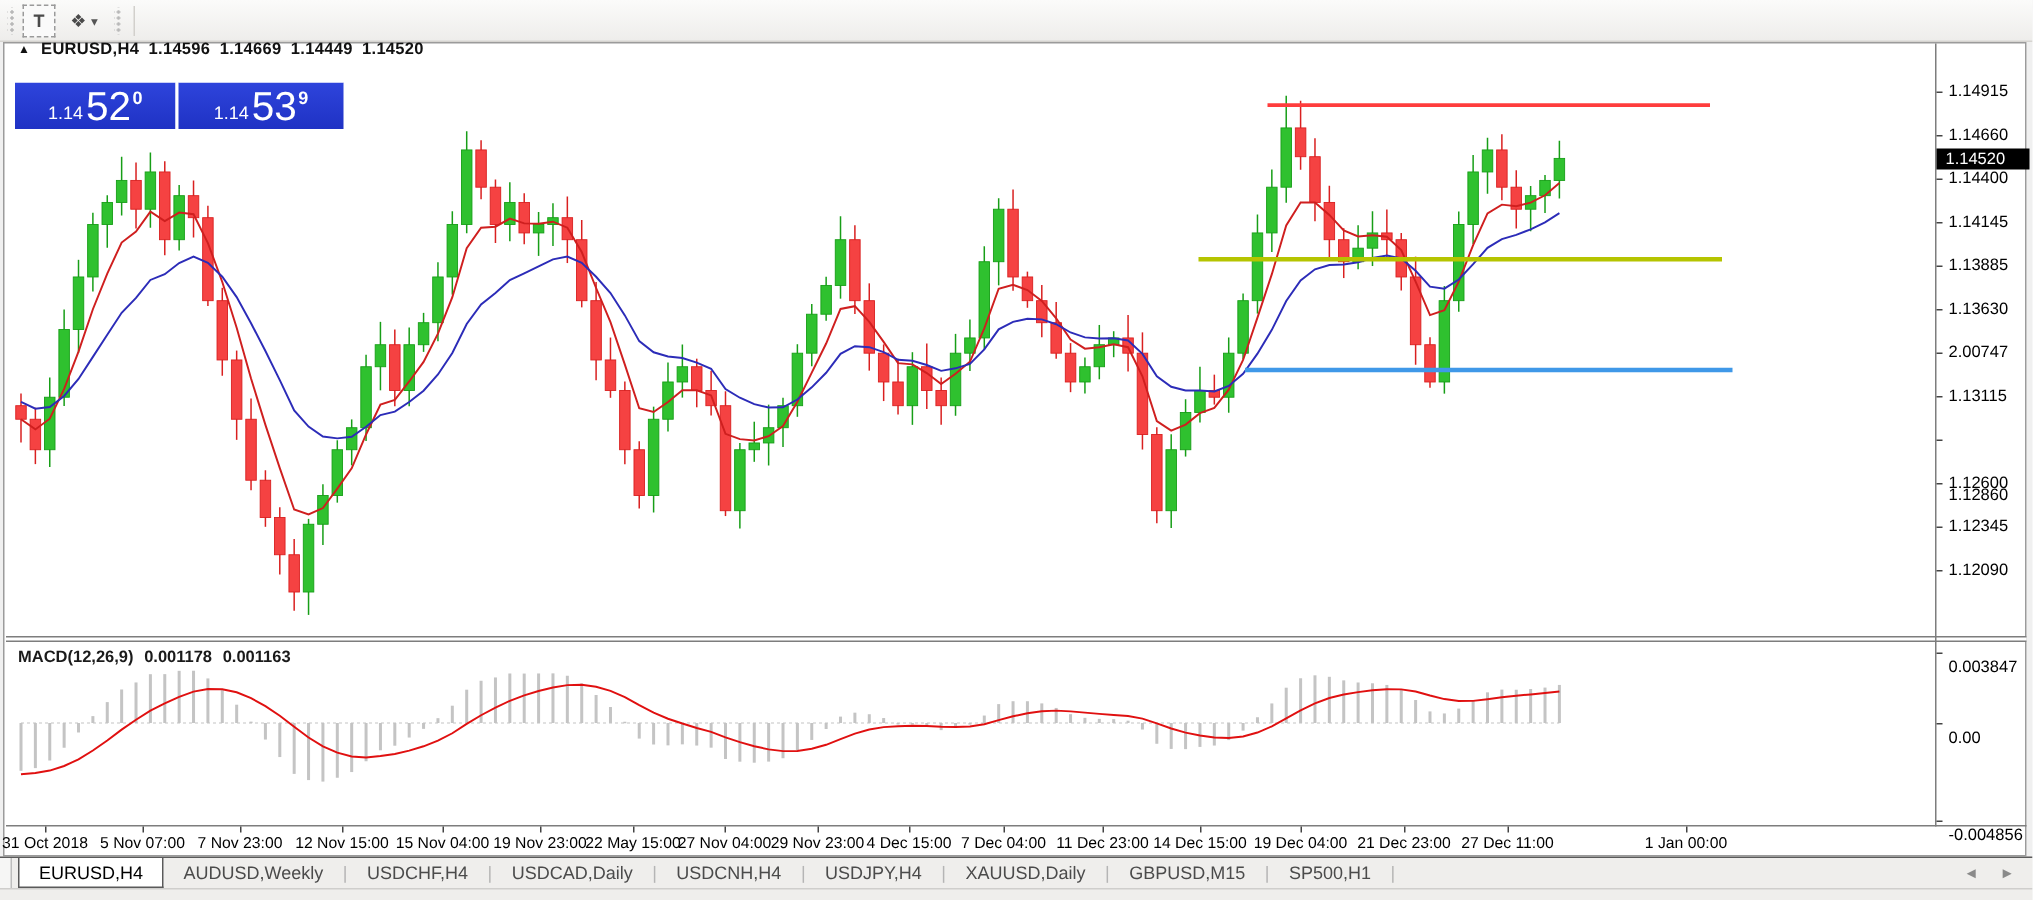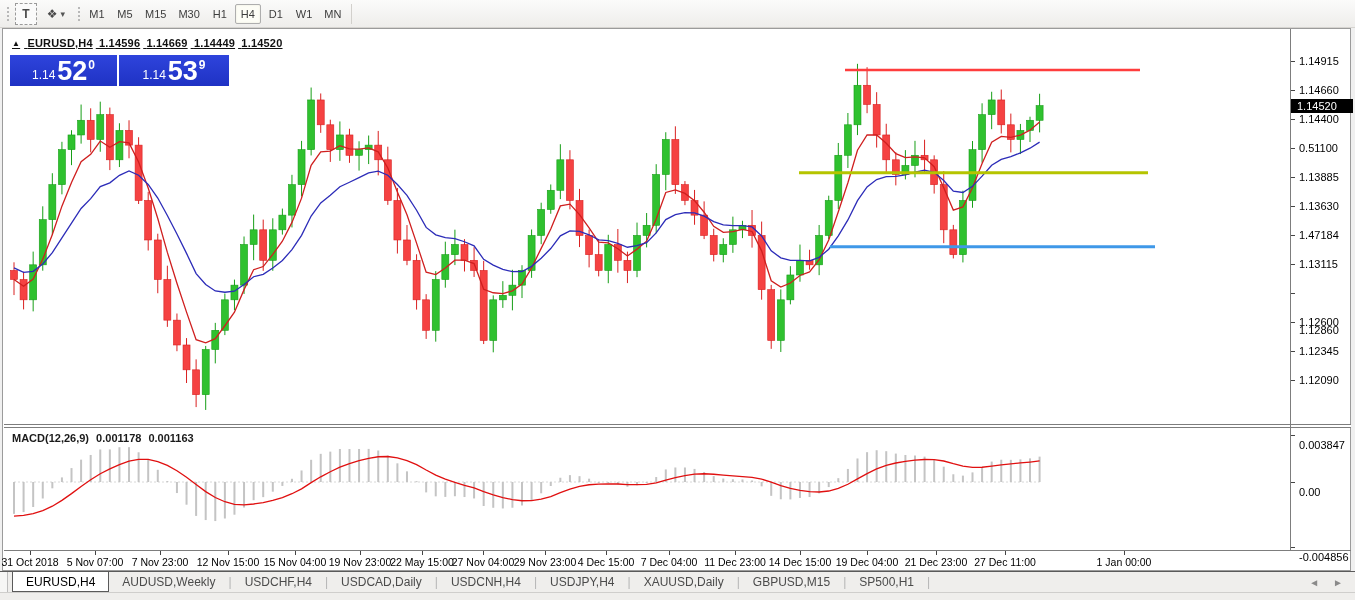--- a/index.html
+++ b/index.html
@@ -25,22 +25,22 @@
   #arrange-tool .caret{font-size:9px;color:#555;}
   .vsep{width:1px;height:20px;background:#d2d0cc;margin:0 5px;}
   .tf{min-width:26px;height:20px;border:1px solid transparent;border-radius:2px;
     background:transparent;color:#3d3d3d;font-size:11px;font-family:inherit;
     display:flex;align-items:center;justify-content:center;padding:0 4px;cursor:default;}
   .tf.active{background:#fdfdf6;border:1px solid #aeaeae;box-shadow:inset 0 0 2px #e8e6d8;}
   
   #frame{position:absolute;left:2px;top:28px;width:1349px;height:543px;
     background:#ffffff;border:1px solid #9b9b9b;box-sizing:border-box;}
   
-  #chart-header{position:absolute;left:12px;top:37px;font-size:11px;font-weight:bold;
-    color:#111;letter-spacing:0.2px;text-decoration:underline;}
+  #chart-header{position:absolute;left:12px;top:27px;font-size:11px;font-weight:bold;
+    color:#111;letter-spacing:0.2px;}
   #chart-header .tri{font-size:8px;position:relative;top:-1px;margin-right:4px;}
   #chart-header span{margin-right:3px;}
   
   #trade-panel{position:absolute;left:10px;top:49px;width:219px;}
   .tp-row1{display:flex;height:21px;}
   .tp-btn{border:1px solid #5064e0;color:#fff;font-weight:bold;font-size:12px;
     font-family:inherit;background:linear-gradient(#3d5ae8,#2439cf);
     display:flex;align-items:center;justify-content:center;box-sizing:border-box;cursor:default;}
   .tp-btn.sell{width:47px;margin-right:4px;}
   .tp-btn.buy{width:36px;margin-left:3px;}
@@ -48,21 +48,21 @@
     background:linear-gradient(#fdfdfd,#d9d9d9);display:flex;align-items:center;
     justify-content:center;font-size:7px;color:#333;padding:0;}
   .tp-vol{width:97px;box-sizing:border-box;border-top:1px solid #8e9cc8;border-bottom:1px solid #8e9cc8;
     background:#fff;font-size:12.5px;font-weight:bold;color:#000;
     display:flex;align-items:center;justify-content:flex-end;padding-right:6px;}
   .tp-row2{display:flex;margin-top:4px;height:33px;}
   .tp-price{background:linear-gradient(#2e44dc,#1f32c4);color:#fff;display:flex;
     align-items:flex-end;justify-content:center;padding-bottom:2px;box-sizing:border-box;
     border-top:2px solid #ffffff;}
   .tp-price .bf{font-size:12px;font-weight:normal;margin-right:2px;line-height:17px;}
-  .tp-price .pips{font-size:27px;font-weight:bold;line-height:25px;}
+  .tp-price .pips{font-size:27px;font-weight:normal;line-height:25px;}
   .tp-price .pt{font-size:12px;font-weight:bold;position:relative;top:-12px;margin-left:1px;}
   .tp-price.sell-side{width:107px;}
   .tp-div{width:2px;background:#ffffff;}
   .tp-price.buy-side{width:110px;}
   
   #price-svg{position:absolute;left:4px;top:29px;}
   #macd-svg{position:absolute;left:4px;top:428px;}
   
   #sep-main-macd{position:absolute;left:4px;top:424px;width:1347px;height:2px;
     border-top:1px solid #7d7d7d;border-bottom:1px solid #7d7d7d;background:#fff;}
@@ -97,31 +97,20 @@
 <body>
 
 <div id="toolbar">
   <div class="grip"></div>
   <div class="tool-ico" id="text-tool">T</div>
   <div class="tool-ico" id="arrange-tool">
     <span>❖</span>
     <span class="caret">▾</span>
   </div>
   <div class="grip"></div>
-  <div id="tf-buttons" style="display:flex;gap:2px;">
-      <button class="tf">M1</button>
-      <button class="tf">M5</button>
-      <button class="tf">M15</button>
-      <button class="tf">M30</button>
-      <button class="tf">H1</button>
-      <button class="tf active">H4</button>
-      <button class="tf">D1</button>
-      <button class="tf">W1</button>
-      <button class="tf">MN</button>
-    </div>
   <div class="vsep"></div>
 </div>
 
 <div id="frame"></div>
 
 <svg id="price-svg" width="1286" height="397" viewBox="0 0 1286 397">
     <line x1="10" x2="10" y1="233.3057329679417" y2="266.0692003235631" stroke="#d92020" stroke-width="1"></line>
     <rect x="6.5" y="241.4625112917778" width="7" height="9.033423667571583" fill="#f54242" stroke="#d92020" stroke-width="0.6"></rect>
     <line x1="19.585" x2="19.585" y1="242.7816349831017" y2="280.4086491238544" stroke="#d92020" stroke-width="1"></line>
     <rect x="16.085" y="250.49593495934937" width="7" height="20.325203252032793" fill="#f54242" stroke="#d92020" stroke-width="0.6"></rect>
@@ -493,27 +482,27 @@
 <div id="macd-bottom"></div>
 <div id="vaxis-line"></div>
 <div id="price-axis">
     <div class="price-tick-mark" style="top: 61px;"></div>
     <div class="price-tick-label" style="top: 55px;">1.14915</div>
     <div class="price-tick-mark" style="top: 89.794px;"></div>
     <div class="price-tick-label" style="top: 83.794px; text-align: right;">1.14660</div>
     <div class="price-tick-mark" style="top: 119.153px;"></div>
     <div class="price-tick-label" style="top: 113.153px;">1.14400</div>
     <div class="price-tick-mark" style="top: 147.947px;"></div>
-    <div class="price-tick-label" style="top: 141.947px;">0.51100</div>
+    <div class="price-tick-label" style="top: 141.947px;">1.14145</div>
     <div class="price-tick-mark" style="top: 177.305px;"></div>
     <div class="price-tick-label" style="top: 171.305px;">1.13885</div>
     <div class="price-tick-mark" style="top: 206.099px;"></div>
     <div class="price-tick-label" style="top: 200.099px;">1.13630</div>
     <div class="price-tick-mark" style="top: 234.893px;"></div>
-    <div class="price-tick-label" style="top: 228.893px;">1.47184</div>
+    <div class="price-tick-label" style="top: 228.893px;">2.00747</div>
     <div class="price-tick-mark" style="top: 264.252px;"></div>
     <div class="price-tick-label" style="top: 258.252px;">1.13115</div>
     <div class="price-tick-mark" style="top: 293.046px;"></div>
     <div class="price-tick-label" style="top: 287.046px; margin-top: 37px;">1.12860</div>
     <div class="price-tick-mark" style="top: 322.405px;"></div>
     <div class="price-tick-label" style="top: 316.405px;">1.12600</div>
     <div class="price-tick-mark" style="top: 351.199px;"></div>
     <div class="price-tick-label" style="top: 345.199px;">1.12345</div>
     <div class="price-tick-mark" style="top: 379.993px;"></div>
     <div class="price-tick-label" style="top: 373.993px;">1.12090</div>

